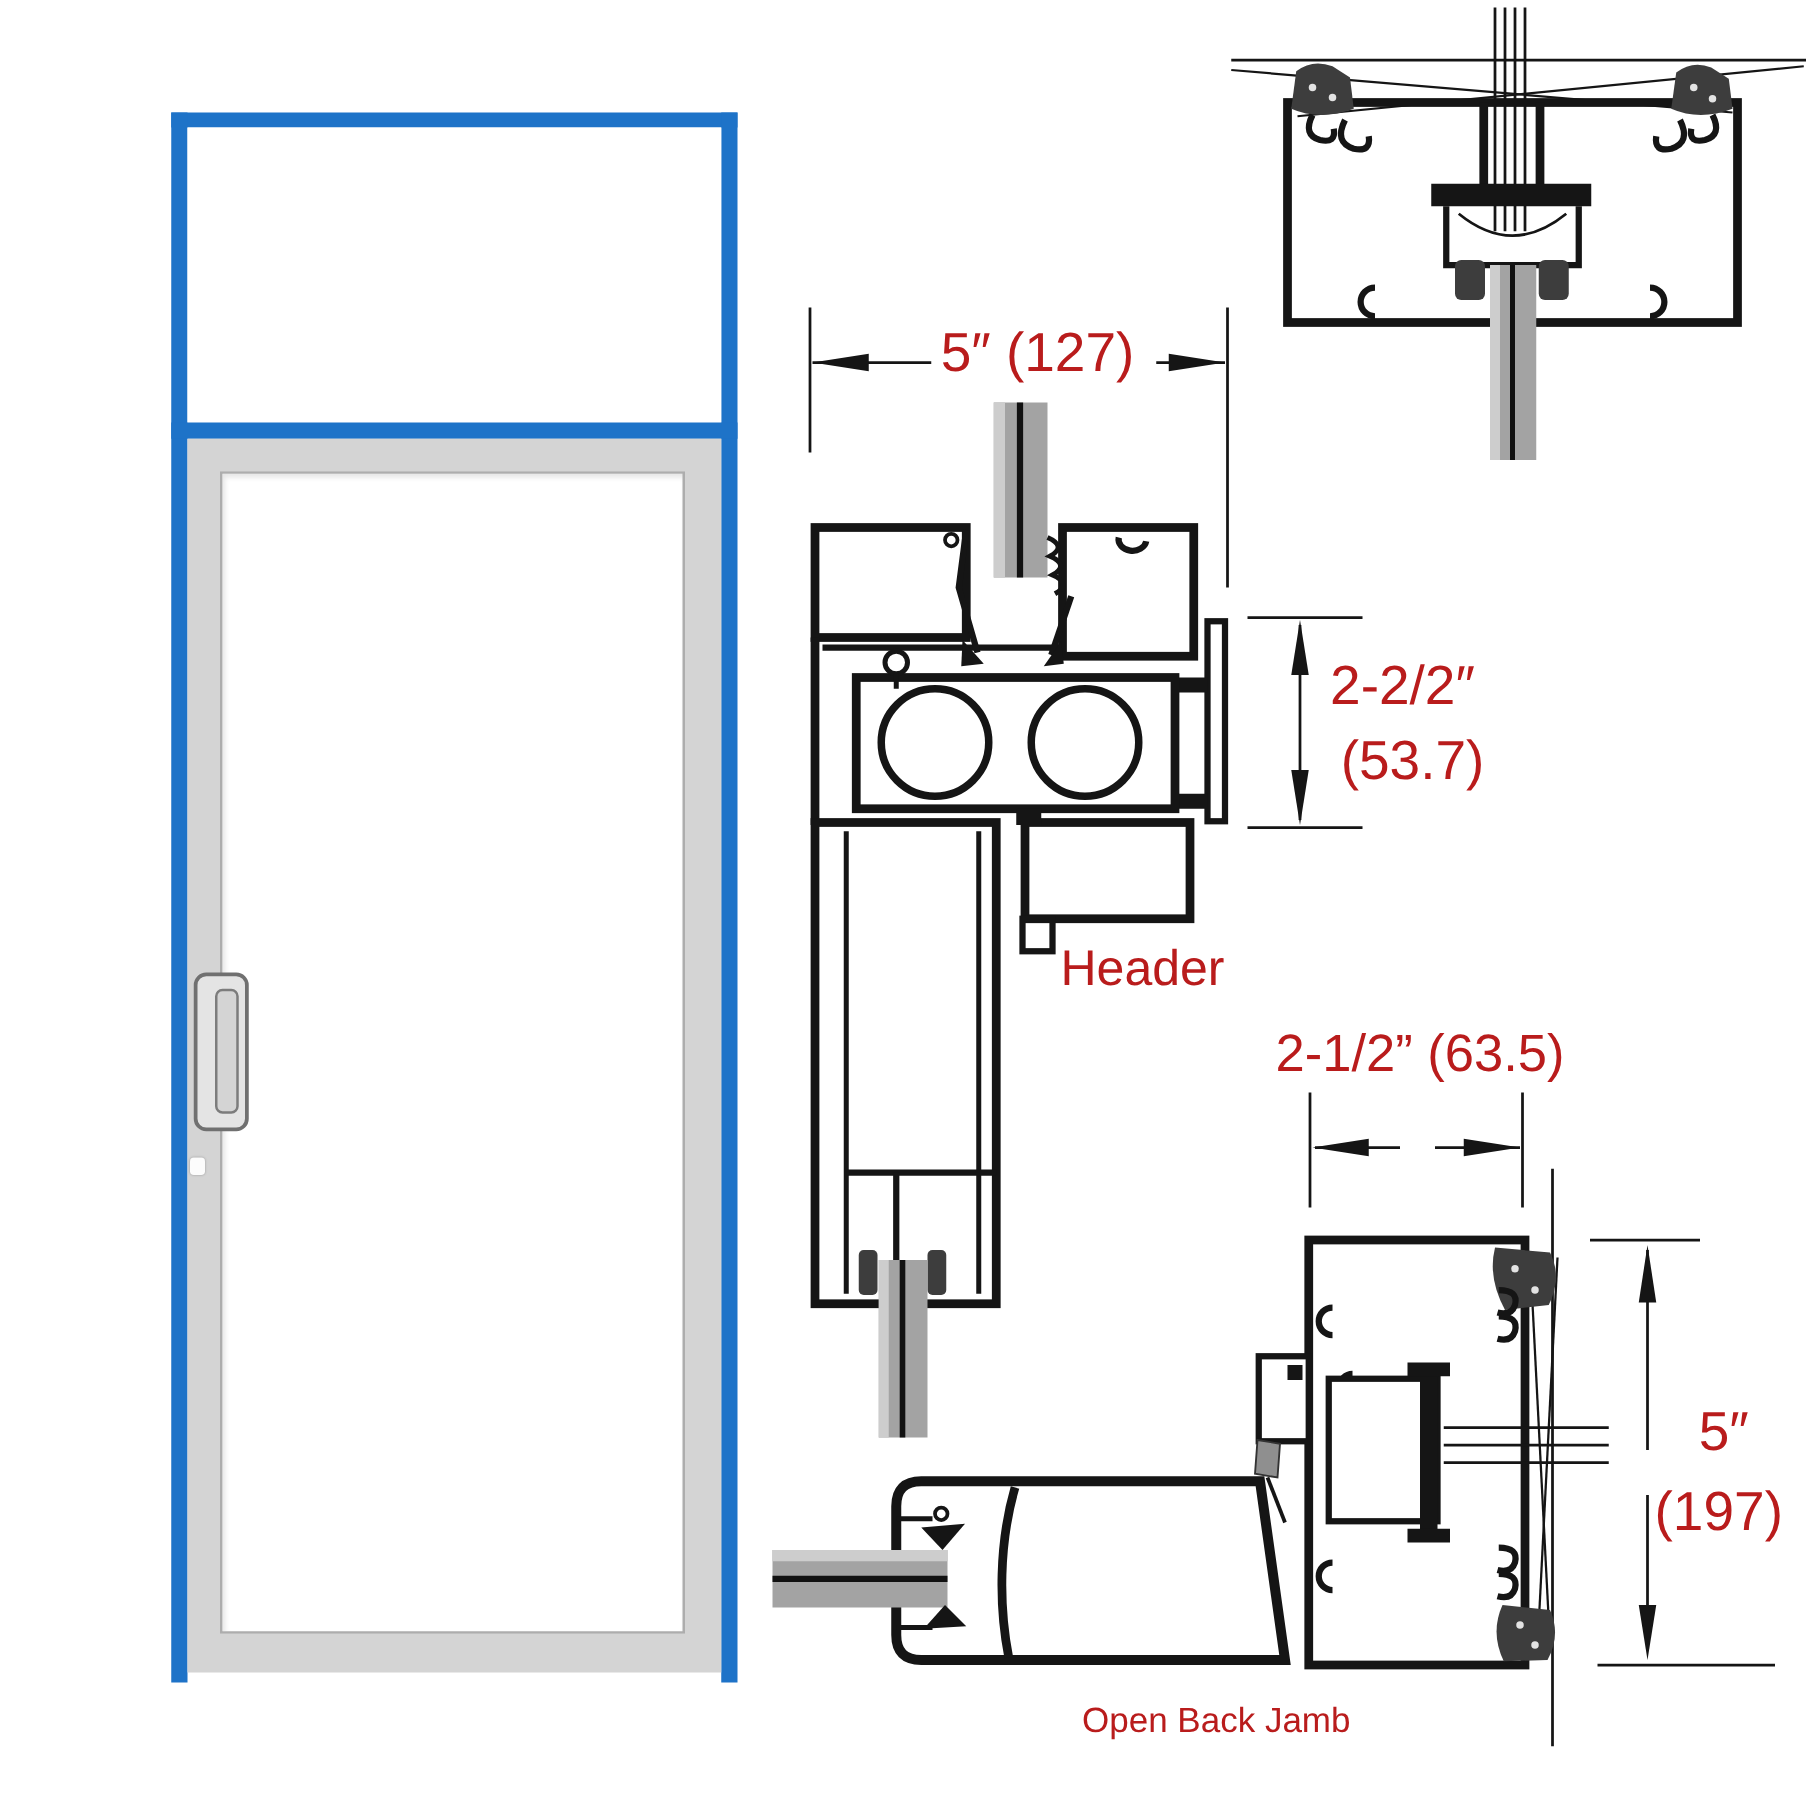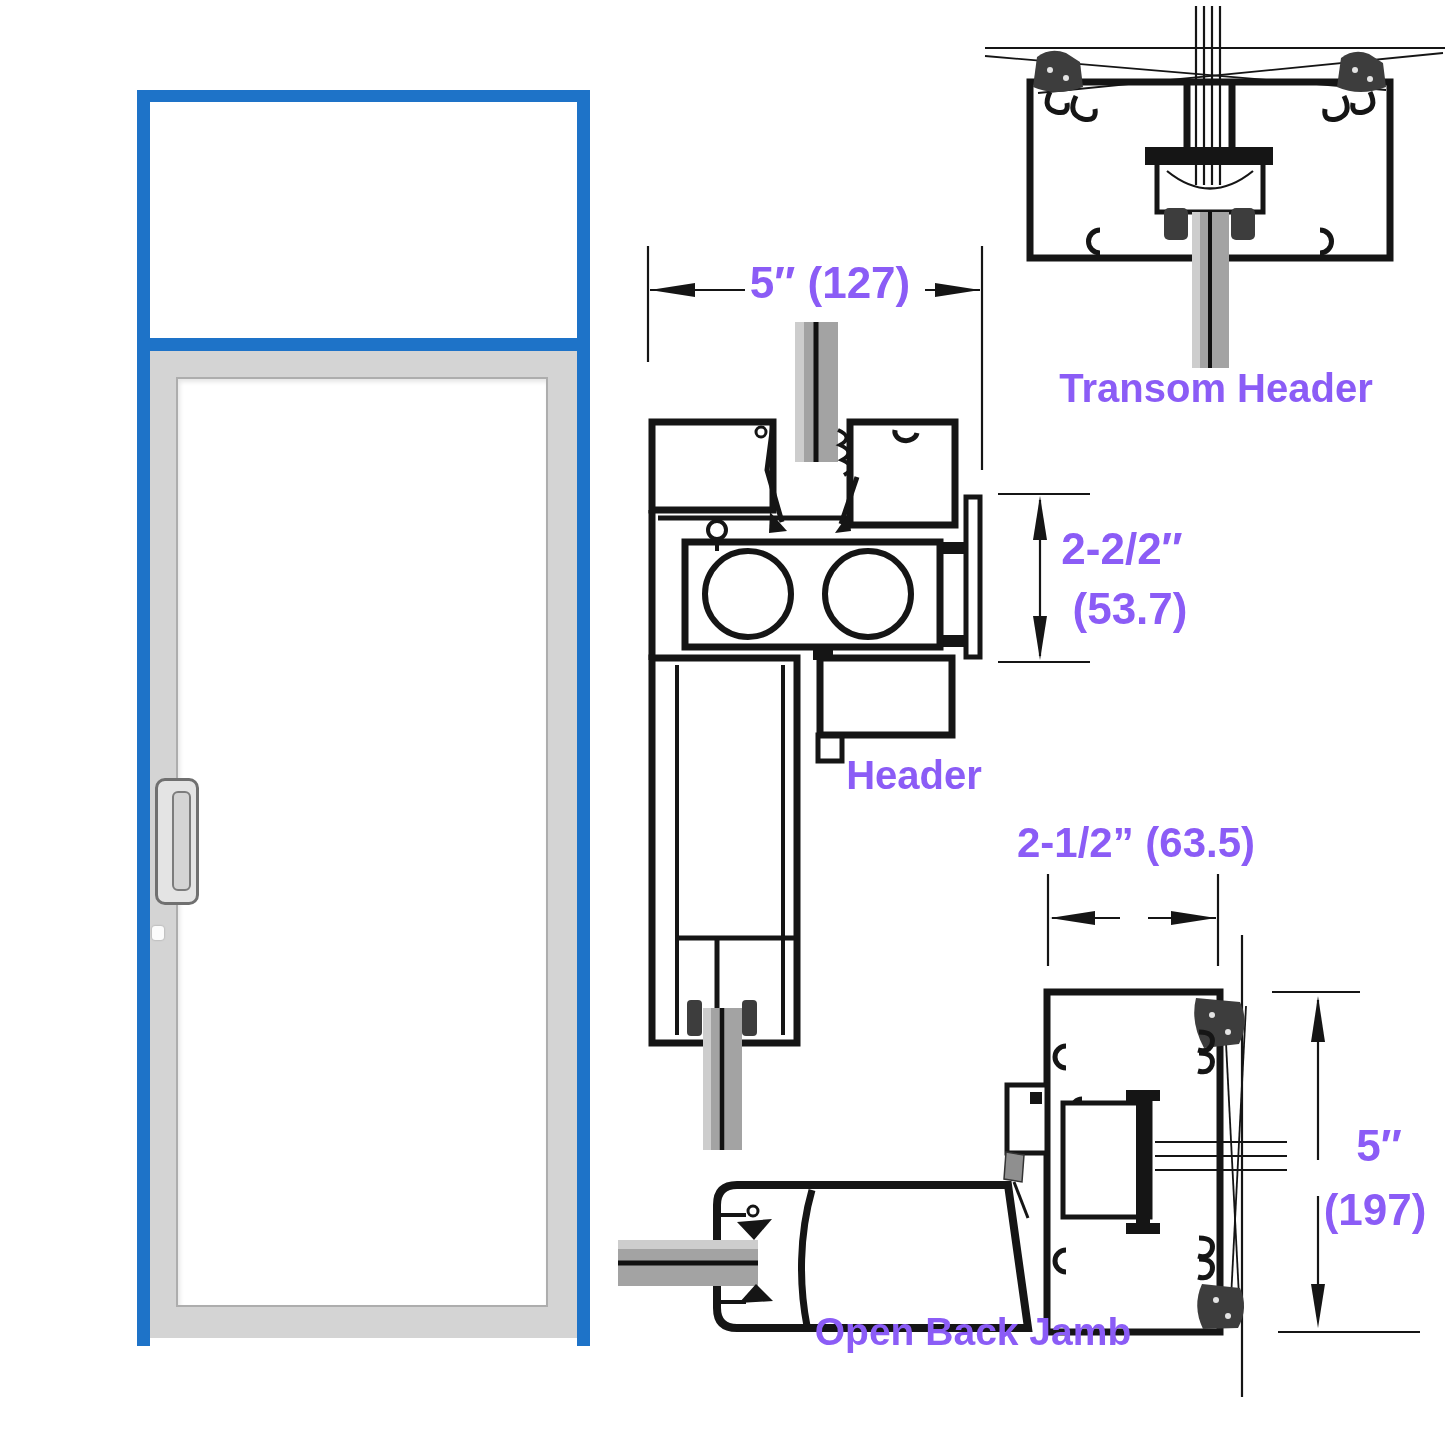--- a/index.html
+++ b/index.html
@@ -19,21 +19,21 @@
   .handle-outer{
     border:3px solid #707070;border-radius:10px;background:#e4e4e4;box-sizing:border-box;
   }
   .handle-inner{
     border:2px solid #7c7c7c;border-radius:6px;background:var(--door-gray,#d4d4d4);box-sizing:border-box;
   }
   .lock-dot{background:#fcfcfc;border-radius:3px;box-shadow:0 0 2px rgba(0,0,0,.3);}
   
   .lbl,.dim{
     position:absolute;transform:translate(-50%,-50%);white-space:nowrap;
-    color:#8b5cf6;line-height:1.05;font-weight:bold;
+    color:#b91c1c;line-height:1.05;
   }
   .lbl{font-size:40px;}
   .dim{font-size:44px;}
   .dim-small{font-size:42px;text-align:right;}
   
   svg .ln8{stroke:var(--line-black,#151515);stroke-width:8;fill:none;}
   svg .ln7{stroke:var(--line-black,#151515);stroke-width:7;fill:none;}
   svg .ln6{stroke:var(--line-black,#151515);stroke-width:6;fill:none;}
   svg .ln5{stroke:var(--line-black,#151515);stroke-width:5;fill:none;}
   svg .ln4{stroke:var(--line-black,#151515);stroke-width:4;fill:none;}
@@ -218,29 +218,28 @@
         <line class="ln2" x1="1272" y1="992" x2="1360" y2="992"></line>
         <line class="ln2" x1="1278" y1="1332" x2="1420" y2="1332"></line>
         <line class="ln2" x1="1318" y1="1000" x2="1318" y2="1160"></line>
         <line class="ln2" x1="1318" y1="1196" x2="1318" y2="1298"></line>
         <polygon class="fillb" points="1318,996 1311,1042 1325,1042"></polygon>
         <polygon class="fillb" points="1318,1328 1311,1284 1325,1284"></polygon>
       </g>
     </g>
   </svg>
 
-  <div class="lbl" style="left:1216px;top:388px;">Transom Header</div>
 
   <div class="dim" style="left:830px;top:283px;">5″ (127)</div>
 
   <div class="dim" style="left:1122px;top:549px;">2-2/2″</div>
   <div class="dim" style="left:1130px;top:609px;">(53.7)</div>
 
   <div class="lbl" style="left:914px;top:775px;">Header</div>
 
   <div class="dim dim-small" style="left:1136px;top:843px;">2-1/2” (63.5)</div>
 
   <div class="dim" style="left:1379px;top:1146px;">5″</div>
   <div class="dim" style="left:1375px;top:1210px;">(197)</div>
 
-  <div class="lbl" style="left:973px;top:1332px;font-size:39px;">Open Back Jamb</div>
+  <div class="lbl" style="left:973px;top:1376px;font-size:28px;">Open Back Jamb</div>
 
 </div>
 
 </body></html>

